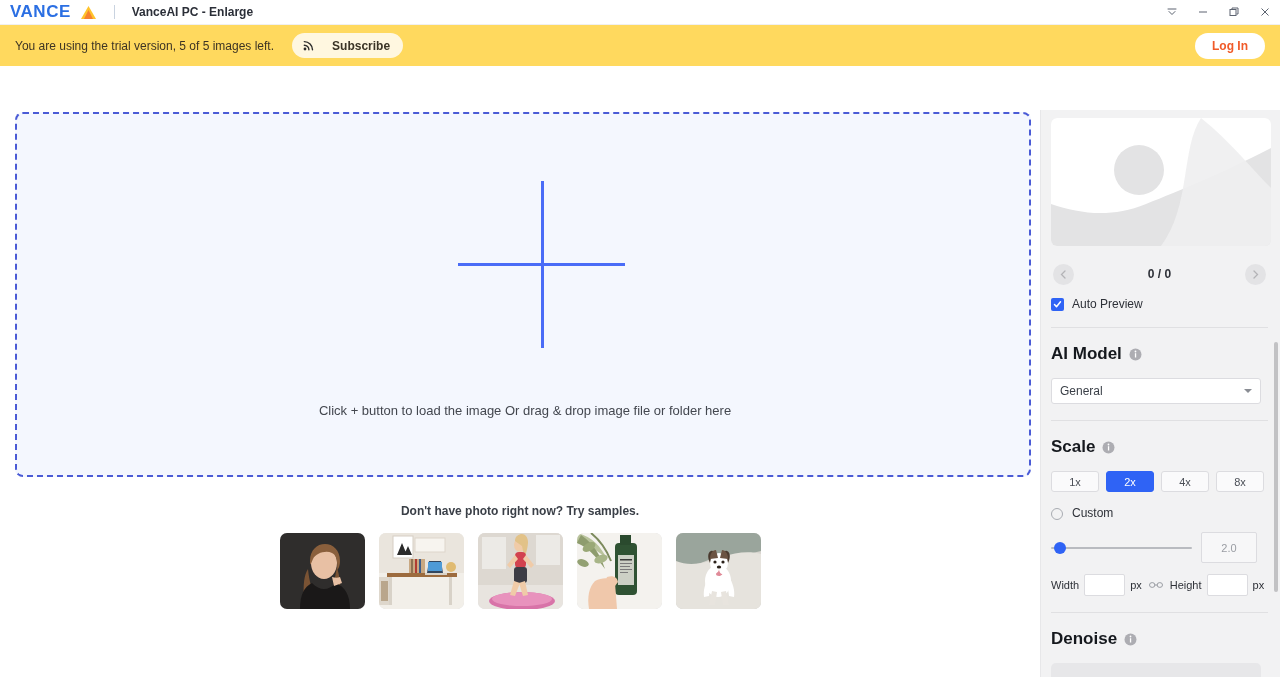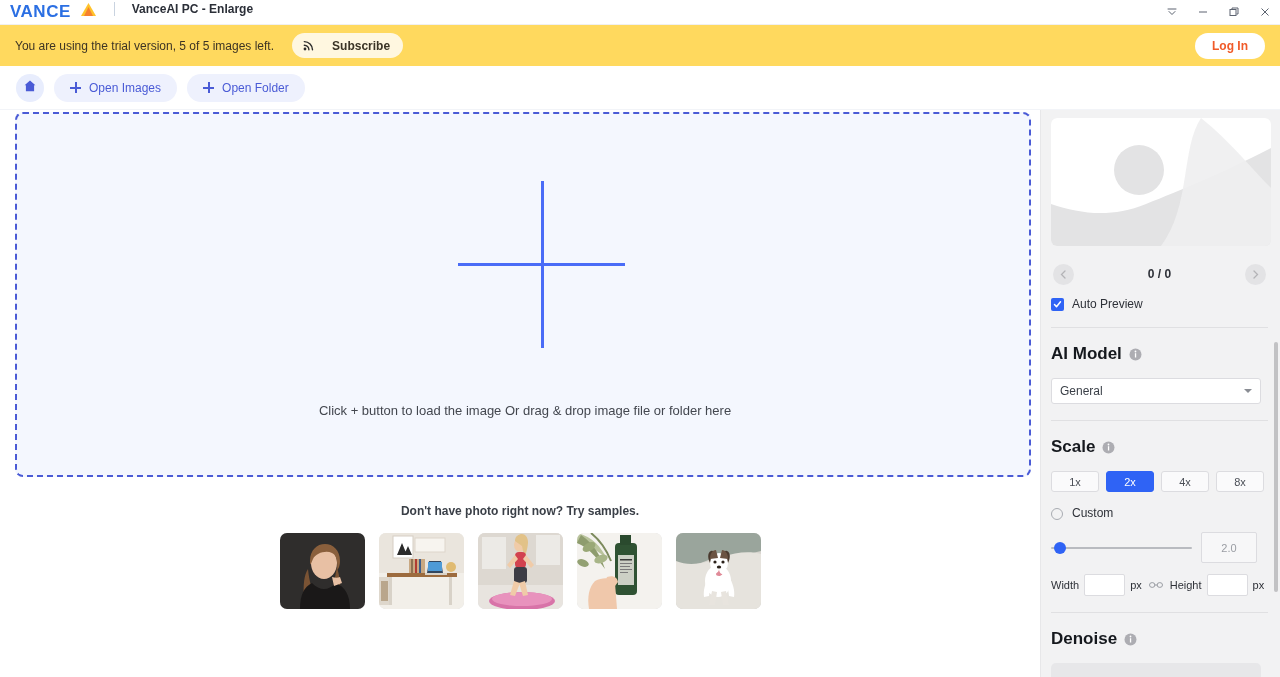--- a/index.html
+++ b/index.html
@@ -10,21 +10,21 @@
     overflow: hidden;
   }
   .app { position: relative; width: 1280px; height: 677px; background:#fff; }
 
   
   .titlebar {
     position: absolute; top: 0; left: 0; width: 1280px; height: 25px;
     background: #ffffff; display: flex; align-items: center;
     border-bottom: 1px solid #f0f0f0;
   }
-  .logo-wrap { display: flex; align-items: flex-start; padding-left: 10px; gap: 8px; }
+  .logo-wrap { display: flex; align-items: center; padding-left: 10px; gap: 8px; }
   .logo-text {
     font-size: 17px; font-weight: bold; letter-spacing: 0.5px;
     color: #2b6fe3; font-family: "Liberation Sans", sans-serif;
   }
   .logo-a { position: relative; width: 17px; height: 15px; margin-left: 1px; }
   .logo-a svg { display:block; }
   .logo-bar { width: 1px; height: 14px; background: #c9d3e0; margin: 0 9px; }
   .app-title { font-size: 12px; color: #2b2f38; font-weight: bold; }
   .win-btns { margin-left: auto; display: flex; align-items: center; height: 25px; }
   .win-btn {
@@ -250,37 +250,20 @@
           <path d="M2.3 2.6a8.2 8.2 0 0 1 8.2 8.2" stroke="#2b2b2b" stroke-width="1.4" fill="none" stroke-linecap="round"></path>
         </svg>
       </span>
       <span>Subscribe</span>
     </div>
     <div class="login-btn">
       <span>Log In</span>
     </div>
   </div>
 
-  <div class="toolbar">
-    <div class="home-btn">
-      <span>
-        <svg width="14" height="14" viewBox="0 0 14 14">
-          <path d="M7 1.5L1.6 6.2h1.3v6.1h8.2V6.2h1.3z" fill="#4a5bd6"></path>
-        </svg>
-      </span>
-    </div>
-    <div class="tool-btn">
-      <span class="plus-sm"></span>
-      <span>Open Images</span>
-    </div>
-    <div class="tool-btn">
-      <span class="plus-sm"></span>
-      <span>Open Folder</span>
-    </div>
-  </div>
 
   <div class="canvas">
 
     <div class="dropzone">
       <div class="big-plus"></div>
       <div class="drop-text">Click + button to load the image Or drag &amp; drop image file or folder here</div>
     </div>
 
     <div class="samples-caption">Don't have photo right now? Try samples.</div>
 

